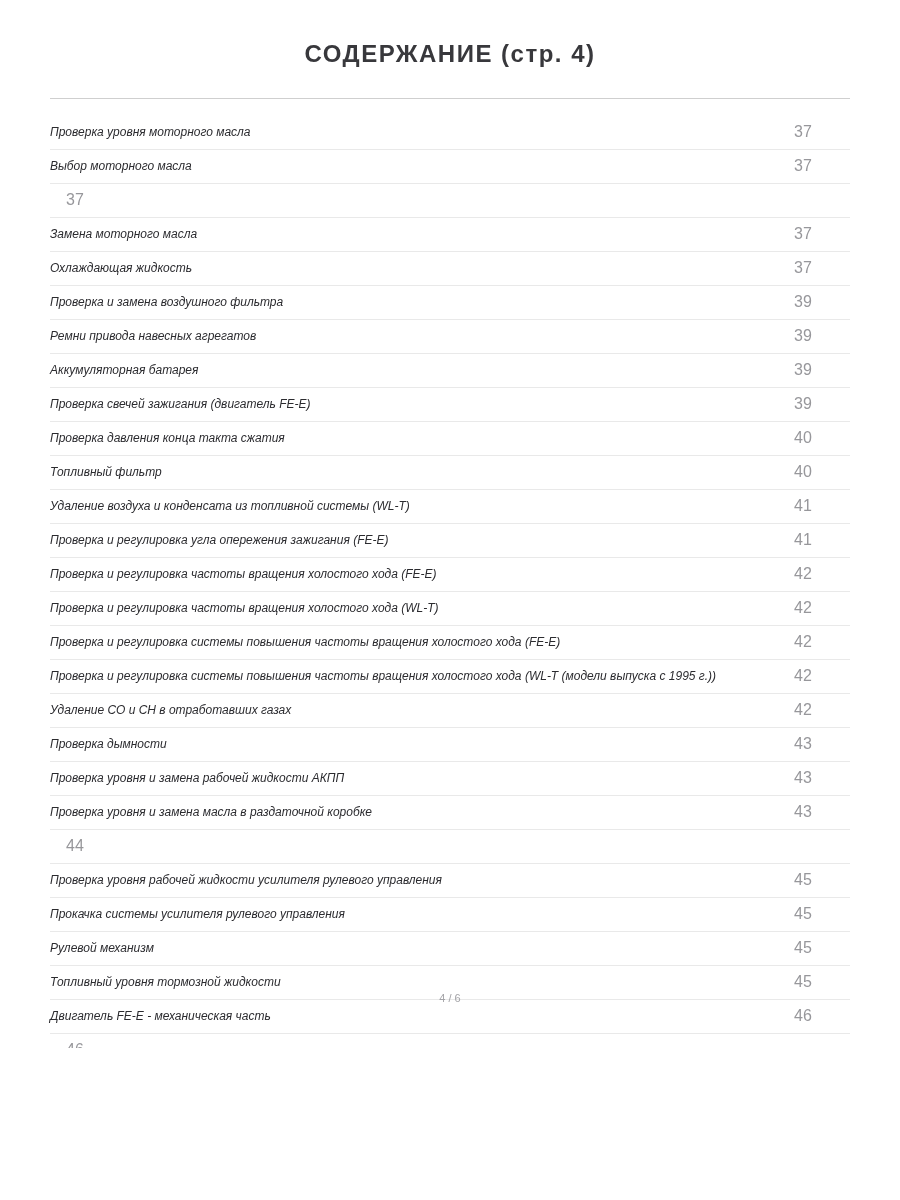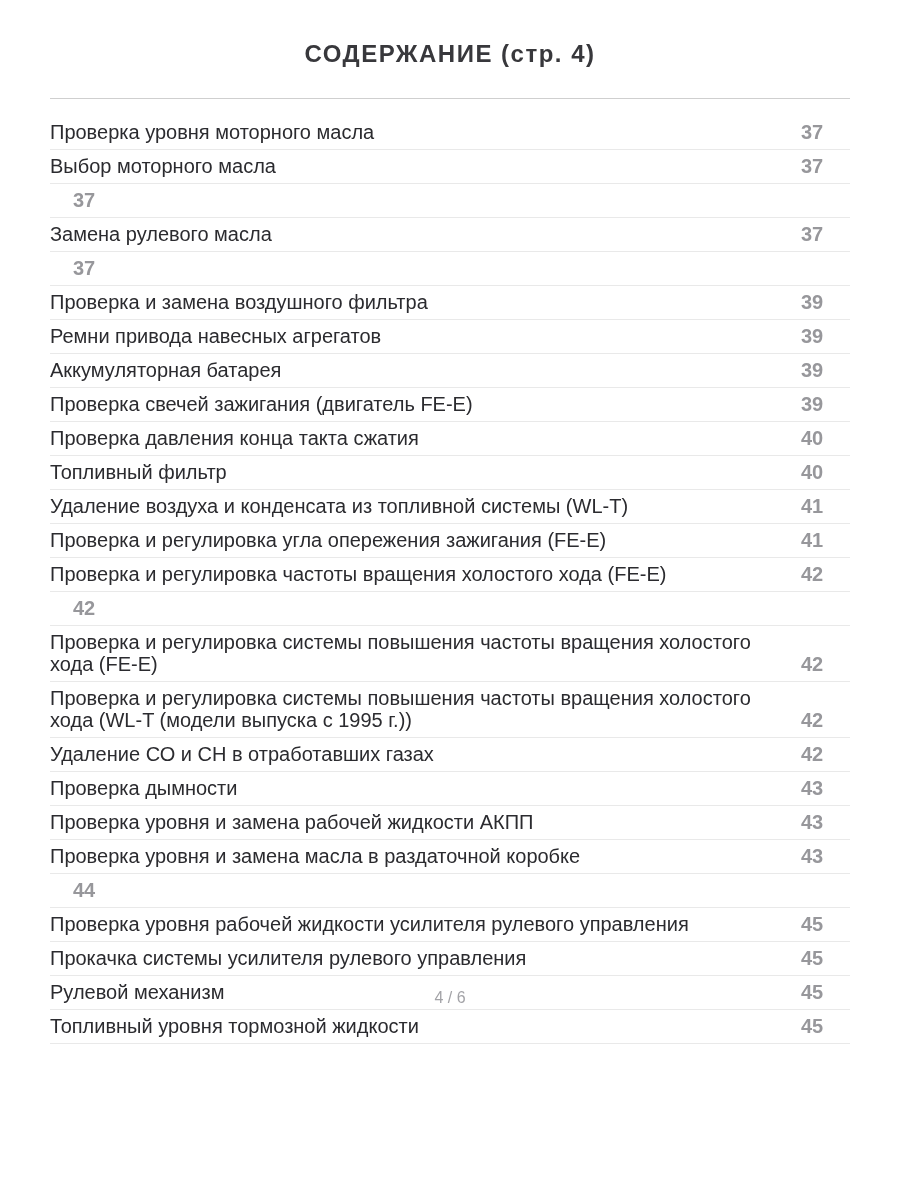--- a/index.html
+++ b/index.html
@@ -45,42 +45,42 @@
     margin-top: 17px;
   }
   .toc-row {
     display: flex;
     align-items: flex-end;
     justify-content: space-between;
     padding: 5px 20px 6px 0;
     border-bottom: 1px solid var(--c-divider);
   }
   .toc-label {
-    font-size: 20px;
+    font-size: 12px;
     line-height: 22px;
     color: var(--c-text);
     flex: 1 1 auto;
+    font-style: italic;
   }
   .toc-page {
-    font-size: 20px;
+    font-size: 16px;
     line-height: 22px;
     color: var(--c-page-num);
     flex: 0 0 auto;
     min-width: 36px;
-    text-align: center;
+    text-align: left;
     margin-left: 16px;
-    font-weight: bold;
   }
   .footer {
     position: absolute;
     left: 0;
     right: 0;
     bottom: 42px;
     text-align: center;
-    font-size: 16px;
+    font-size: 11px;
     line-height: 16px;
     color: var(--c-footer);
   }
 </style>
 </head>
 <body>
 
 <div class="page">
   <div class="content">
     <div class="doc-title">СОДЕРЖАНИЕ (стр. 4)</div>
@@ -95,25 +95,26 @@
   <div class="toc-row">
     <span class="toc-label">Выбор моторного масла</span>
     <span class="toc-page">37</span>
   </div>
 
   <div class="toc-row">
     <span class="toc-page">37</span>
   </div>
 
   <div class="toc-row">
-    <span class="toc-label">Замена рулевого масла</span>
-    <span class="toc-page">37</span>
-  </div>
-
-  <div class="toc-row">
+    <span class="toc-label">Замена моторного масла</span>
+    <span class="toc-page">37</span>
+  </div>
+
+  <div class="toc-row">
+    <span class="toc-label">Охлаждающая жидкость</span>
     <span class="toc-page">37</span>
   </div>
 
   <div class="toc-row">
     <span class="toc-label">Проверка и замена воздушного фильтра</span>
     <span class="toc-page">39</span>
   </div>
 
   <div class="toc-row">
     <span class="toc-label">Ремни привода навесных агрегатов</span>
@@ -149,20 +150,21 @@
     <span class="toc-label">Проверка и регулировка угла опережения зажигания (FE-E)</span>
     <span class="toc-page">41</span>
   </div>
 
   <div class="toc-row">
     <span class="toc-label">Проверка и регулировка частоты вращения холостого хода (FE-E)</span>
     <span class="toc-page">42</span>
   </div>
 
   <div class="toc-row">
+    <span class="toc-label">Проверка и регулировка частоты вращения холостого хода (WL-T)</span>
     <span class="toc-page">42</span>
   </div>
 
   <div class="toc-row">
     <span class="toc-label">Проверка и регулировка системы повышения частоты вращения холостого хода (FE-E)</span>
     <span class="toc-page">42</span>
   </div>
 
   <div class="toc-row">
     <span class="toc-label">Проверка и регулировка системы повышения частоты вращения холостого хода (WL-T (модели выпуска с 1995 г.))</span>
@@ -207,20 +209,21 @@
     <span class="toc-label">Рулевой механизм</span>
     <span class="toc-page">45</span>
   </div>
 
   <div class="toc-row">
     <span class="toc-label">Топливный уровня тормозной жидкости</span>
     <span class="toc-page">45</span>
   </div>
 
   <div class="toc-row">
+    <span class="toc-label">Двигатель FE-E - механическая часть</span>
     <span class="toc-page">46</span>
   </div>
 
   <div class="toc-row">
     <span class="toc-page">46</span>
   </div>
 </div>
   </div>
 
   <div class="footer">4 / 6</div>

